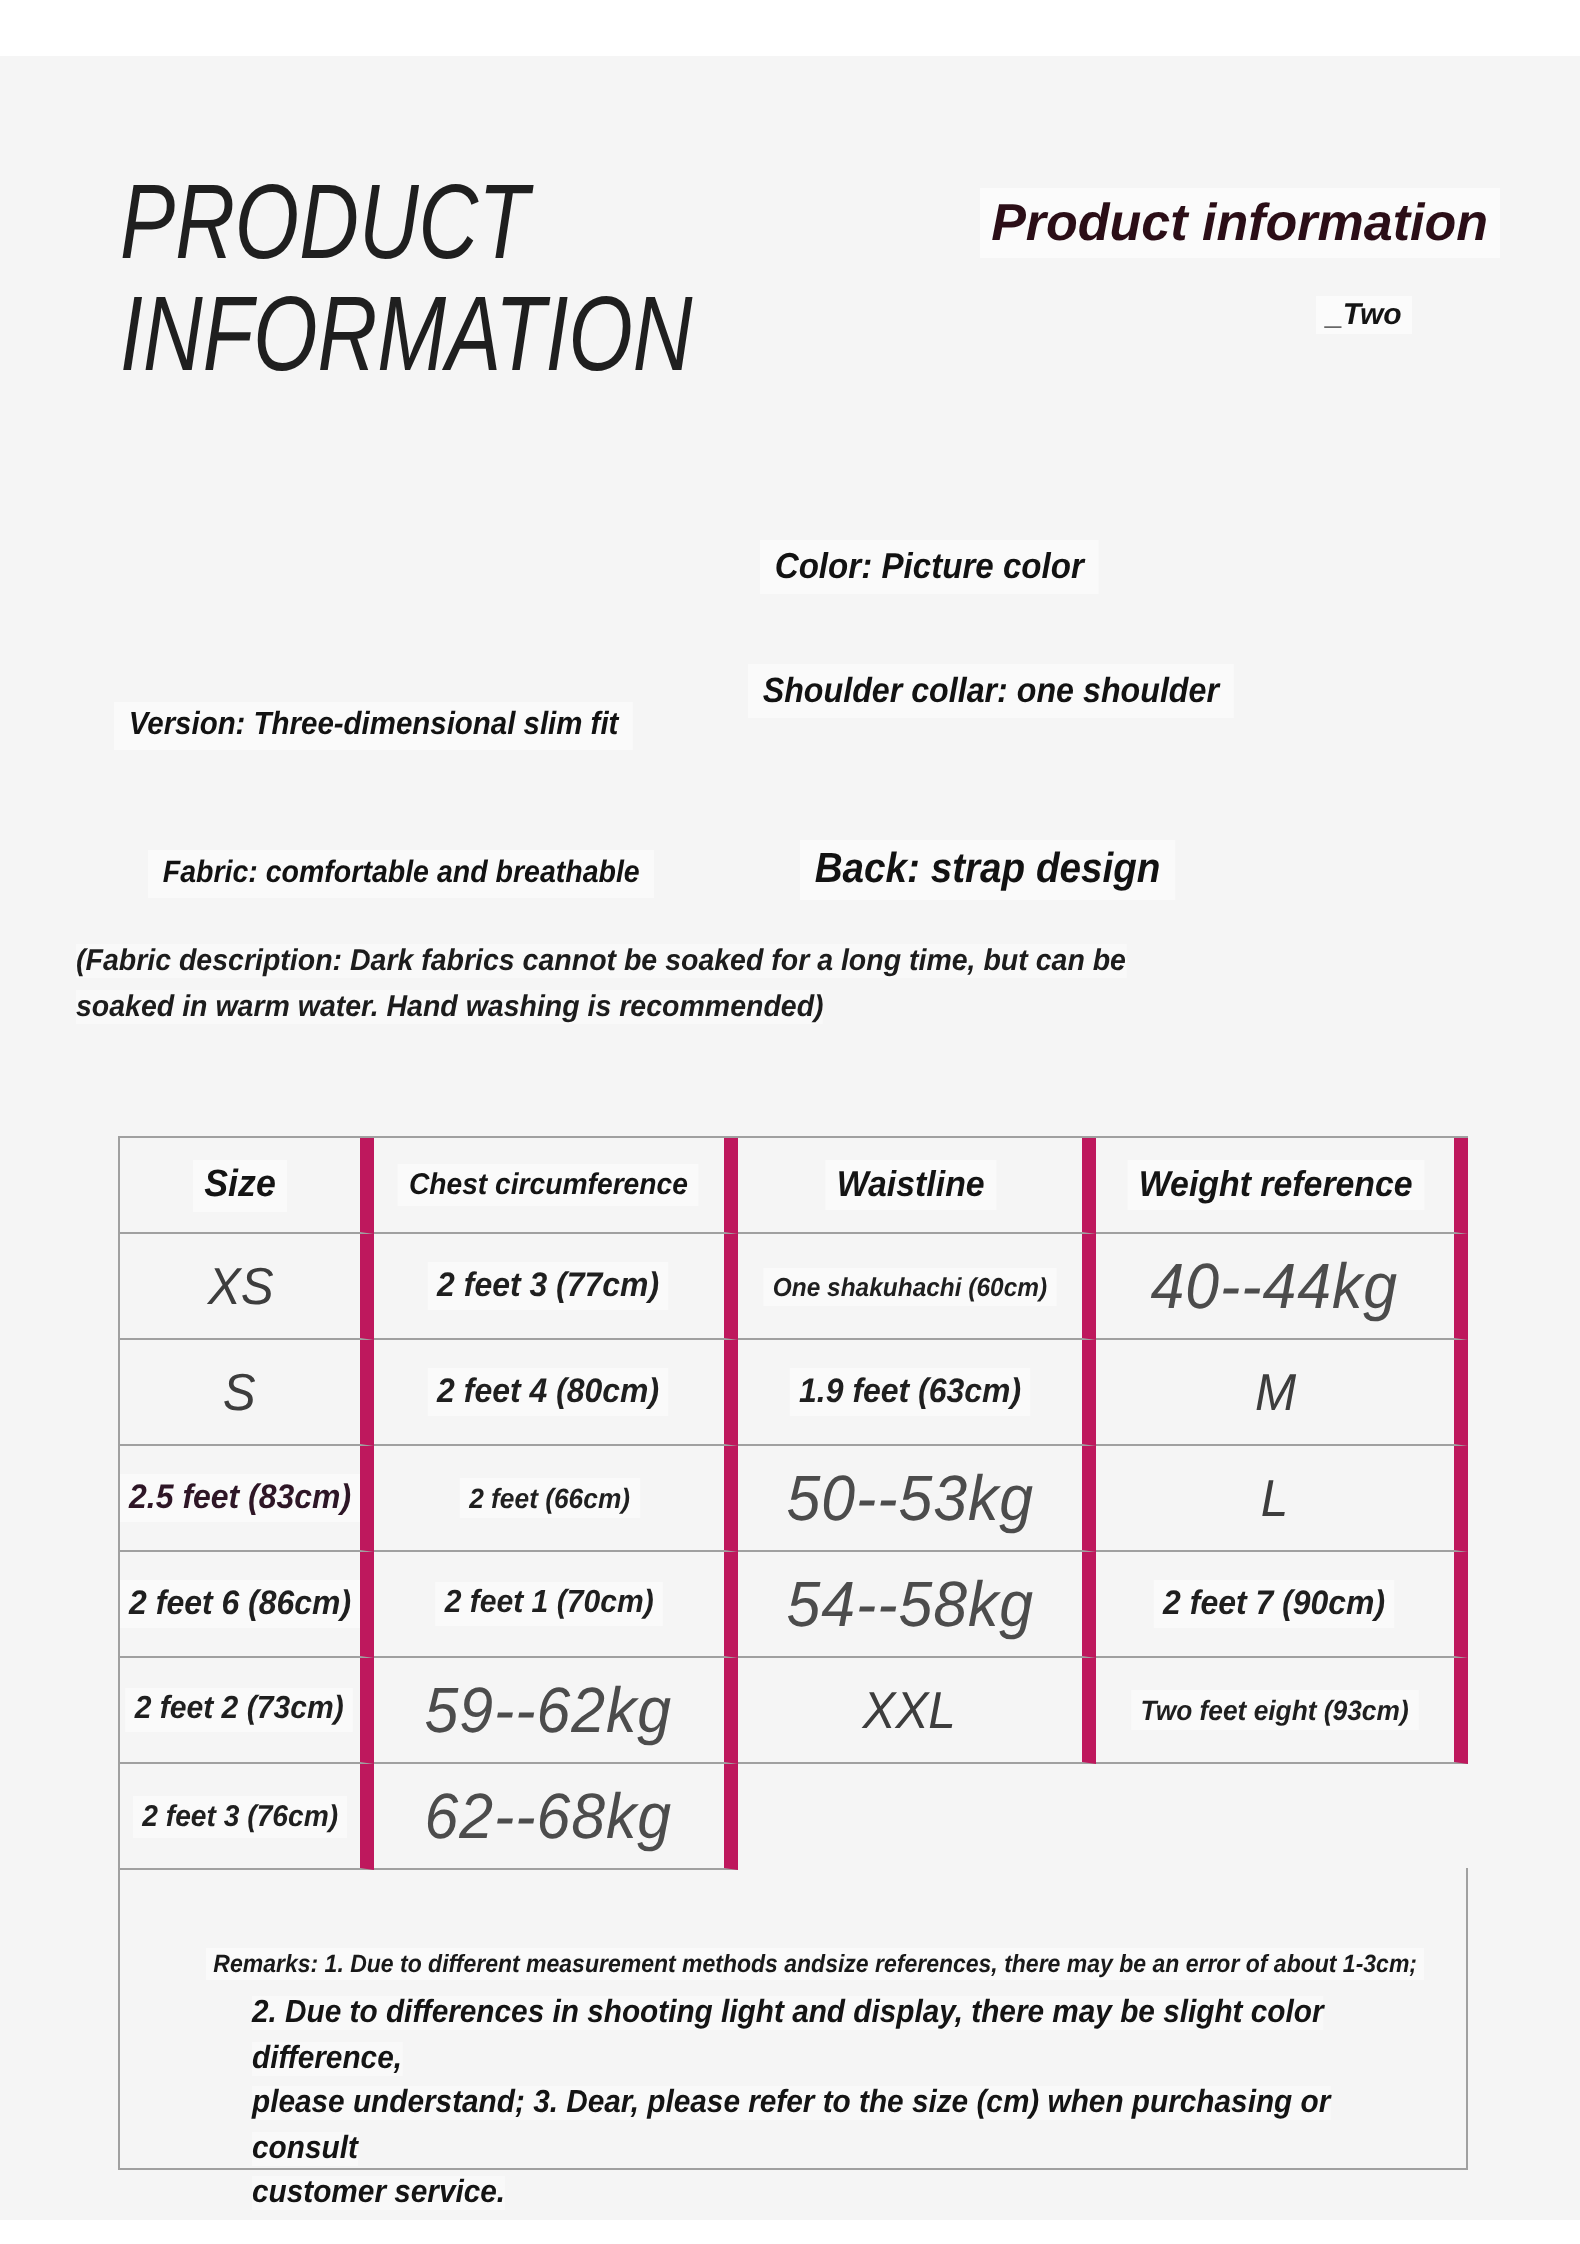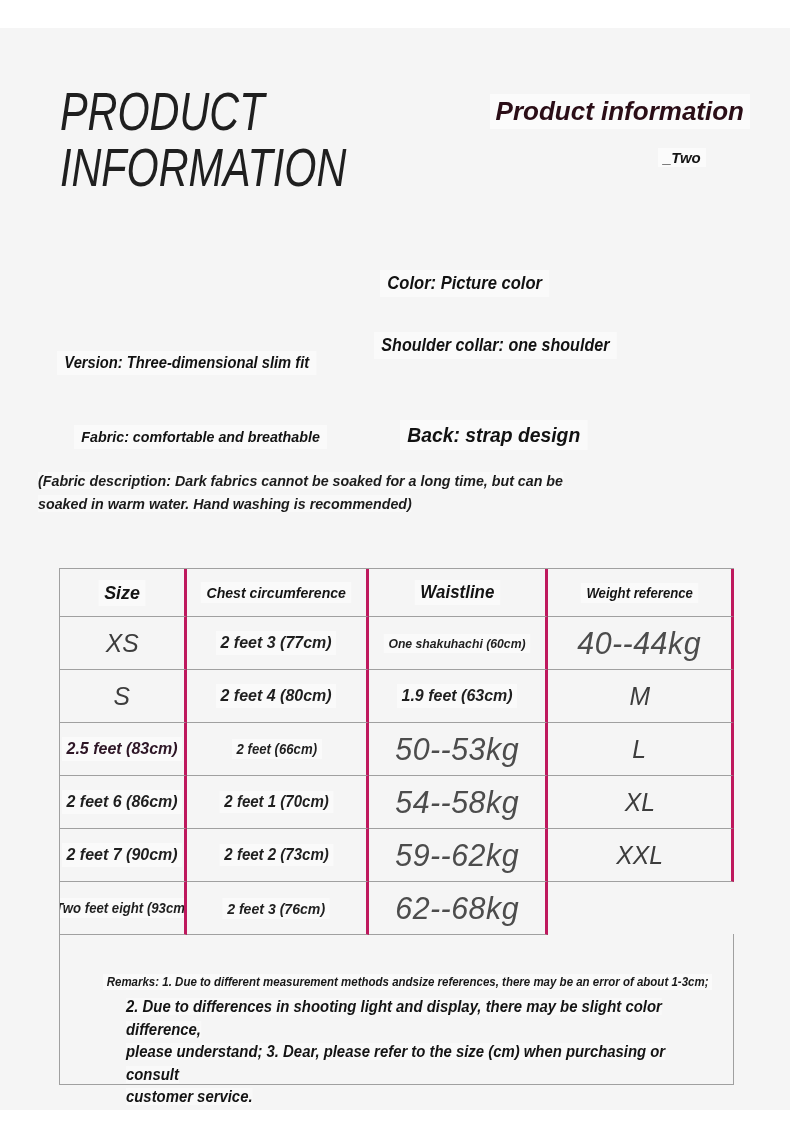--- a/index.html
+++ b/index.html
@@ -46,30 +46,30 @@
 
   
   .size-table {
     position:absolute; left:59px; top:540px; width:675px;
     display:grid;
     grid-template-columns:127px 182px 179px 186px;
     grid-template-rows:48px 53px 53px 53px 53px 53px 53px;
     border-top:1px solid #a0a0a0; border-left:1px solid #a0a0a0;
   }
   .size-table > div {
-    border-right:3px solid #be185d; border-bottom:1px solid #a0a0a0;
+    border-right:7px solid #be185d; border-bottom:1px solid #a0a0a0;
     display:flex; align-items:center; justify-content:center; text-align:center;
     overflow:hidden;
   }
   .th { font-weight:700; color:#141414; }
   .th span { display:inline-block; transform:scaleX(0.94); background:rgba(255,255,255,0.5); padding:2px 6px; }
   .th-size   { font-size:19px; }
   .th-chest  { font-size:15px; }
   .th-waist  { font-size:18px; }
-  .th-weight { font-size:14px; }
+  .th-weight { font-size:18px; }
 
   .cell-size   { font-size:26px; font-weight:400; color:#3d3d3d; }
   .cell-size span, .cell-weight span { display:inline-block; transform:scaleX(0.95); }
   .cell-val    { font-weight:700; color:#1f1f1f; }
   .cell-val span { display:inline-block; transform:scaleX(0.94); background:rgba(255,255,255,0.5); padding:2px 5px; white-space:nowrap; }
   .cell-weight { font-size:32px; font-weight:400; color:#4c4c4c; letter-spacing:0.5px; }
   .tint-m span { color:#2e1626; }
   .fs17 { font-size:17px; } .fs16 { font-size:16px; } .fs15 { font-size:15px; }
   .fs14 { font-size:14px; } .fs13 { font-size:13px; }
 
@@ -182,23 +182,20 @@
       <div class="cell-val fs17">
           <span>2 feet 6 (86cm)</span>
         </div>
       <div class="cell-val fs16">
           <span>2 feet 1 (70cm)</span>
         </div>
       <div class="cell-weight">
           <span>54--58kg</span>
         </div>
 
-      <div class="cell-size">
-          <span>XL</span>
-        </div>
       <div class="cell-val fs17">
           <span>2 feet 7 (90cm)</span>
         </div>
       <div class="cell-val fs16">
           <span>2 feet 2 (73cm)</span>
         </div>
       <div class="cell-weight">
           <span>59--62kg</span>
         </div>
 

